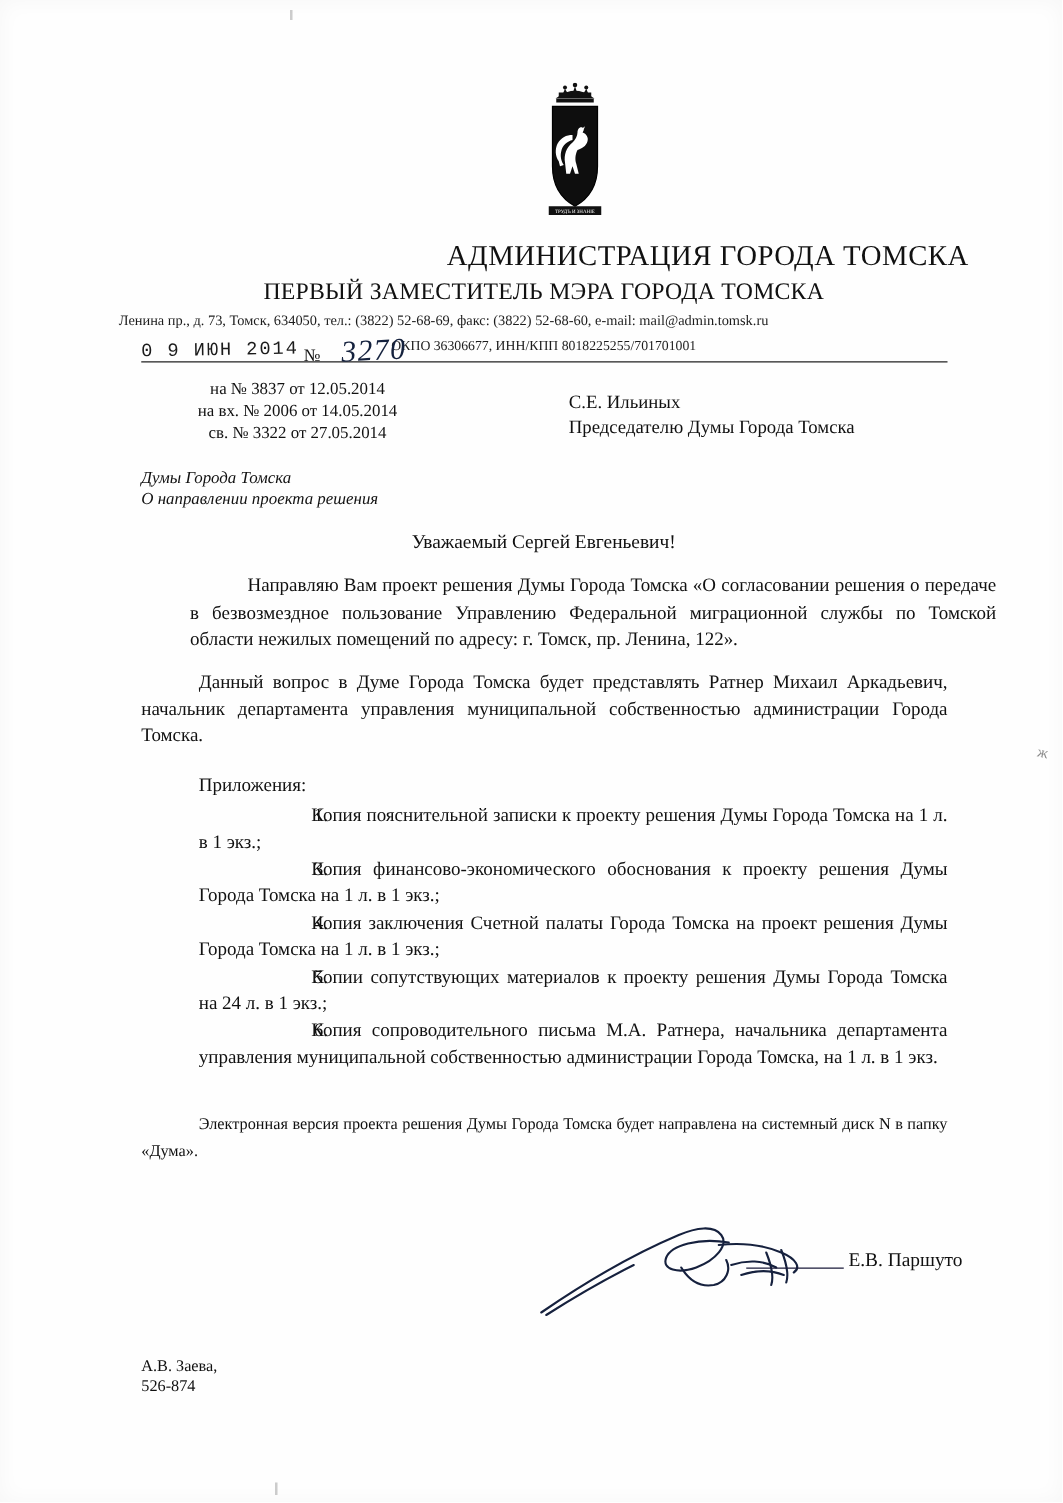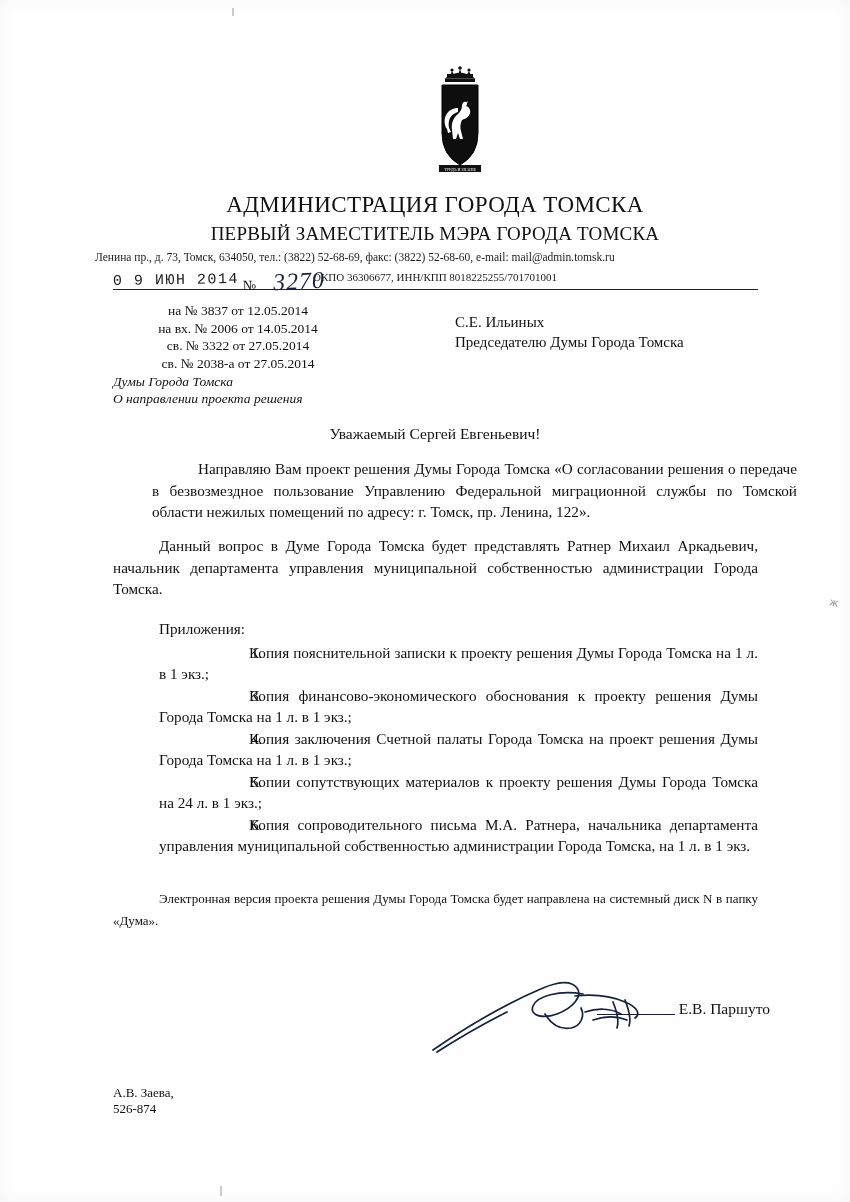--- a/index.html
+++ b/index.html
@@ -43,21 +43,21 @@
     height: 112px;
   }
   .emblem svg { display: block; }
 
   
   .org-title {
     position: absolute;
     left: 0;
     top: 152px;
     width: 680px;
-    text-align: center;
+    text-align: right;
     font-size: 23px;
     letter-spacing: 0.4px;
     font-family: "Liberation Serif", serif;
   }
   .org-subtitle {
     position: absolute;
     left: 0;
     top: 183px;
     width: 680px;
     text-align: center;
@@ -302,21 +302,20 @@
     <div class="rule-top"></div>
 
     <div class="stamp-date">0 9 ИЮН 2014</div>
     <div class="num-label">№</div>
     <div class="num-value">3270</div>
 
     <div class="refs">
       <div class="ref-line">на  № 3837 от 12.05.2014</div>
       <div class="ref-line">на вх. № 2006 от 14.05.2014</div>
       <div class="ref-line">св. № 3322 от 27.05.2014</div>
-      <div class="ref-line">св. № 2038-а от 27.05.2014</div>
     </div>
     <div class="subject">
       <div>Думы Города Томска</div>
       <div>О направлении проекта решения</div>
     </div>
 
     <div class="addressee">
       <div>С.Е. Ильиных</div>
       <div>Председателю Думы Города Томска</div>
     </div>

